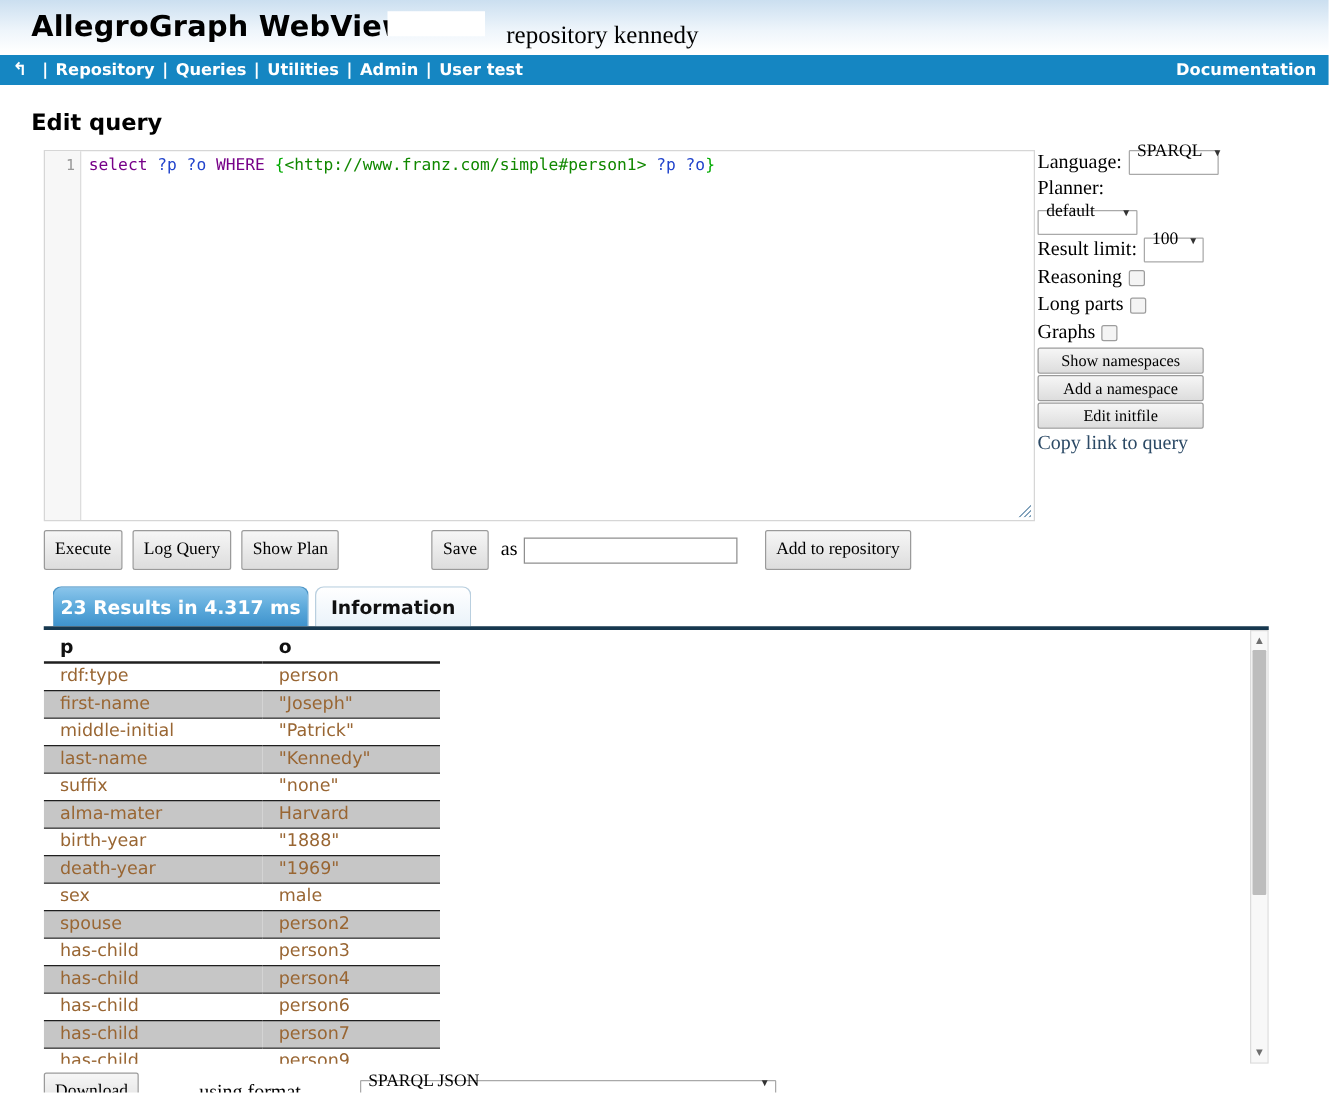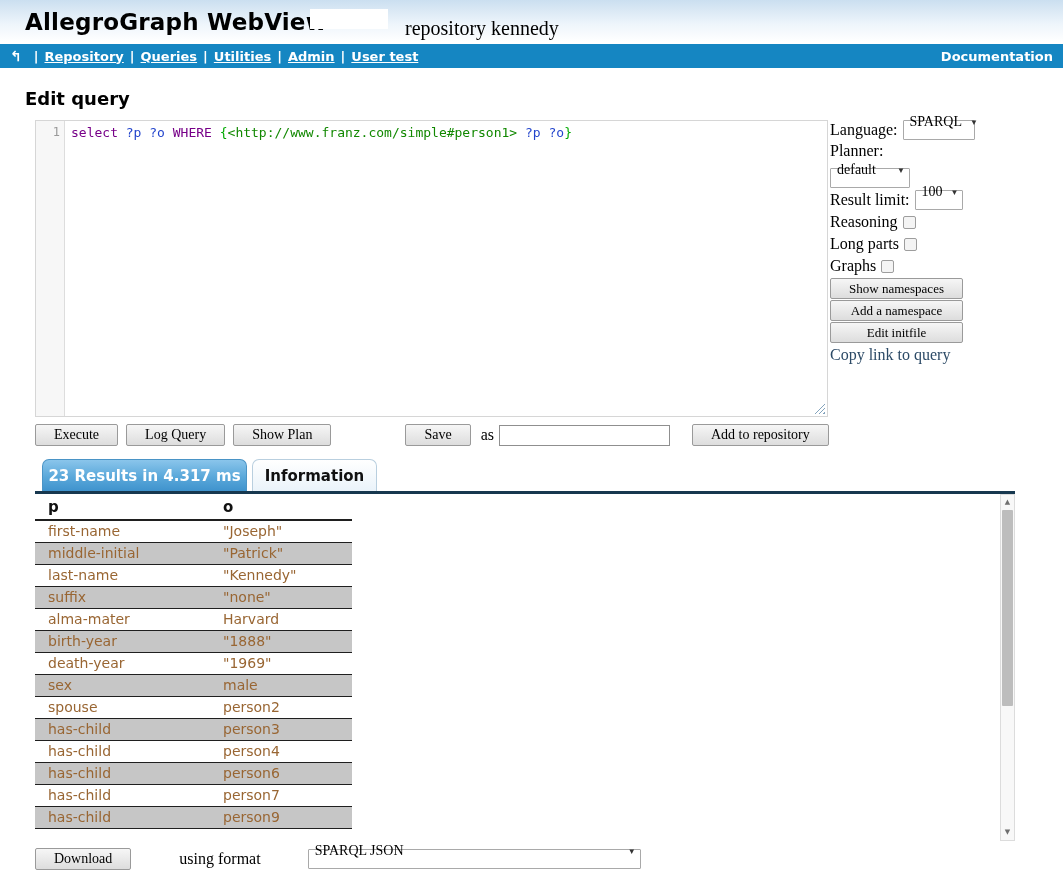--- a/index.html
+++ b/index.html
@@ -13,21 +13,21 @@
     color: #000; letter-spacing: 0.2px; }
   .blank-area { position: absolute; left: 310px; top: 9px; width: 78px; height: 20px; background: #fff; }
   .repo-label { position: absolute; left: 405px; top: 17px;
     font-family: "Liberation Serif", serif; font-size: 20px; color: #000; }
 
   
   .navbar { height: 24px; background: #1586c2; color: #fff; display: flex; align-items: center;
     padding: 0 10px; font-size: 13px; font-weight: bold; }
   .navbar .back-icon { font-size: 14px; margin-right: 6px; cursor: pointer; }
   .navbar .sep { margin: 0 6px; }
-  .nav-item { cursor: pointer; text-decoration: underline; }
+  .nav-item { cursor: pointer; }
   .doc-link { margin-left: auto; cursor: pointer; }
 
   
   .page-title { margin: 20px 0 11px 25px; font-size: 18px; font-weight: bold; color: #000; }
 
   
   .editor-row { display: flex; margin-left: 35px; align-items: flex-start; }
   .editor { position: relative; width: 793px; height: 297px; border: 1px solid #d6d6d6;
     background: #fff; display: flex; }
   .gutter { width: 29px; background: #f7f7f7; border-right: 1px solid #ddd;
@@ -60,21 +60,21 @@
     border-radius: 2px; cursor: pointer; }
   .opt-button { display: block; width: 133px; height: 21px; margin: 1px 0;
     font-family: "Liberation Serif", serif; font-size: 13px; color: #000;
     background: linear-gradient(180deg, #f6f6f6, #dddddd); border: 1px solid #9a9a9a;
     border-radius: 2px; cursor: pointer; }
   .copy-link { margin-top: 3px; color: #2c4a66; cursor: pointer; font-size: 16px; }
 
   
   .actions-row { display: flex; align-items: center; margin: 7px 0 0 35px;
     font-family: "Liberation Serif", serif; font-size: 16px; }
-  .act-button { height: 22px; padding: 0 18px; font-family: "Liberation Serif", serif;
+  .act-button { height: 32px; padding: 0 8px; font-family: "Liberation Serif", serif;
     font-size: 14px; color: #000; background: linear-gradient(180deg, #f6f6f6, #dddddd);
     border: 1px solid #9a9a9a; border-radius: 2px; cursor: pointer; margin-right: 8px; }
   .btn-save { margin-left: 66px; margin-right: 5px; }
   .as-label { margin: 0 5px; }
   .save-name-input { width: 171px; height: 21px; border: 1px solid #8f8f8f;
     font-family: "Liberation Serif", serif; font-size: 14px; padding: 0 4px; }
   .btn-add-repo { margin-left: 22px; }
 
   
   .tab-bar { display: flex; align-items: flex-end; margin: 13px 0 0 35px; width: 980px;
@@ -216,20 +216,24 @@
         <col class="col-o">
       </colgroup>
     <thead>
       <tr>
         <th>p</th>
         <th>o</th>
       </tr>
     </thead>
     <tbody>
         <tr>
+          <td>rdf:type</td>
+          <td>person</td>
+        </tr>
+        <tr>
           <td>first-name</td>
           <td>"Joseph"</td>
         </tr>
         <tr>
           <td>middle-initial</td>
           <td>"Patrick"</td>
         </tr>
         <tr>
           <td>last-name</td>
           <td>"Kennedy"</td>

